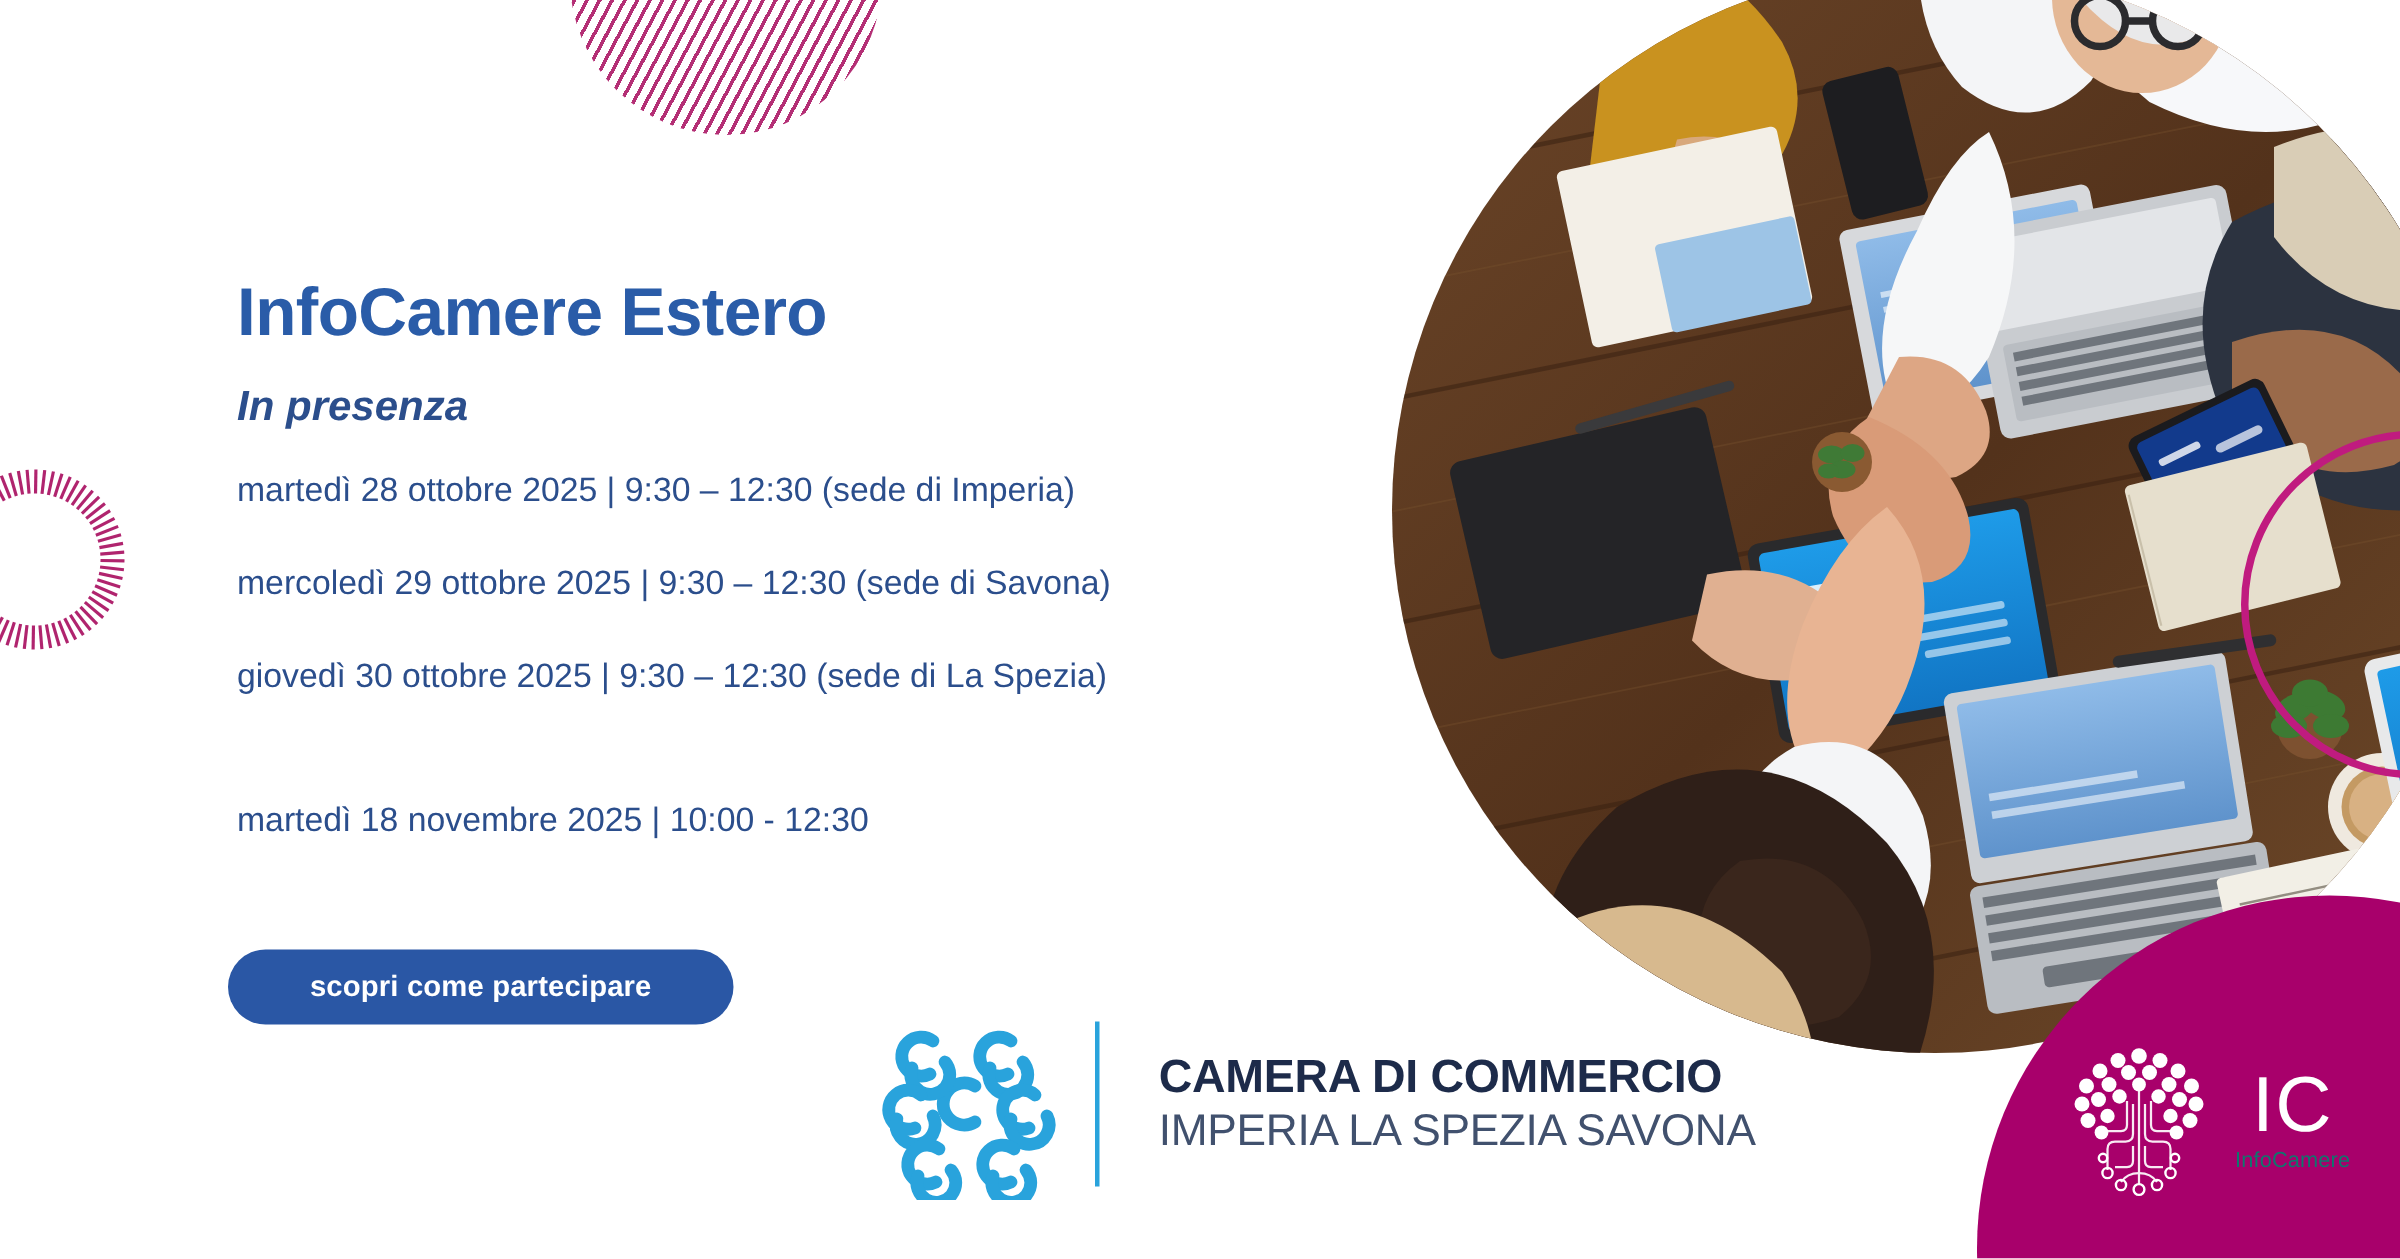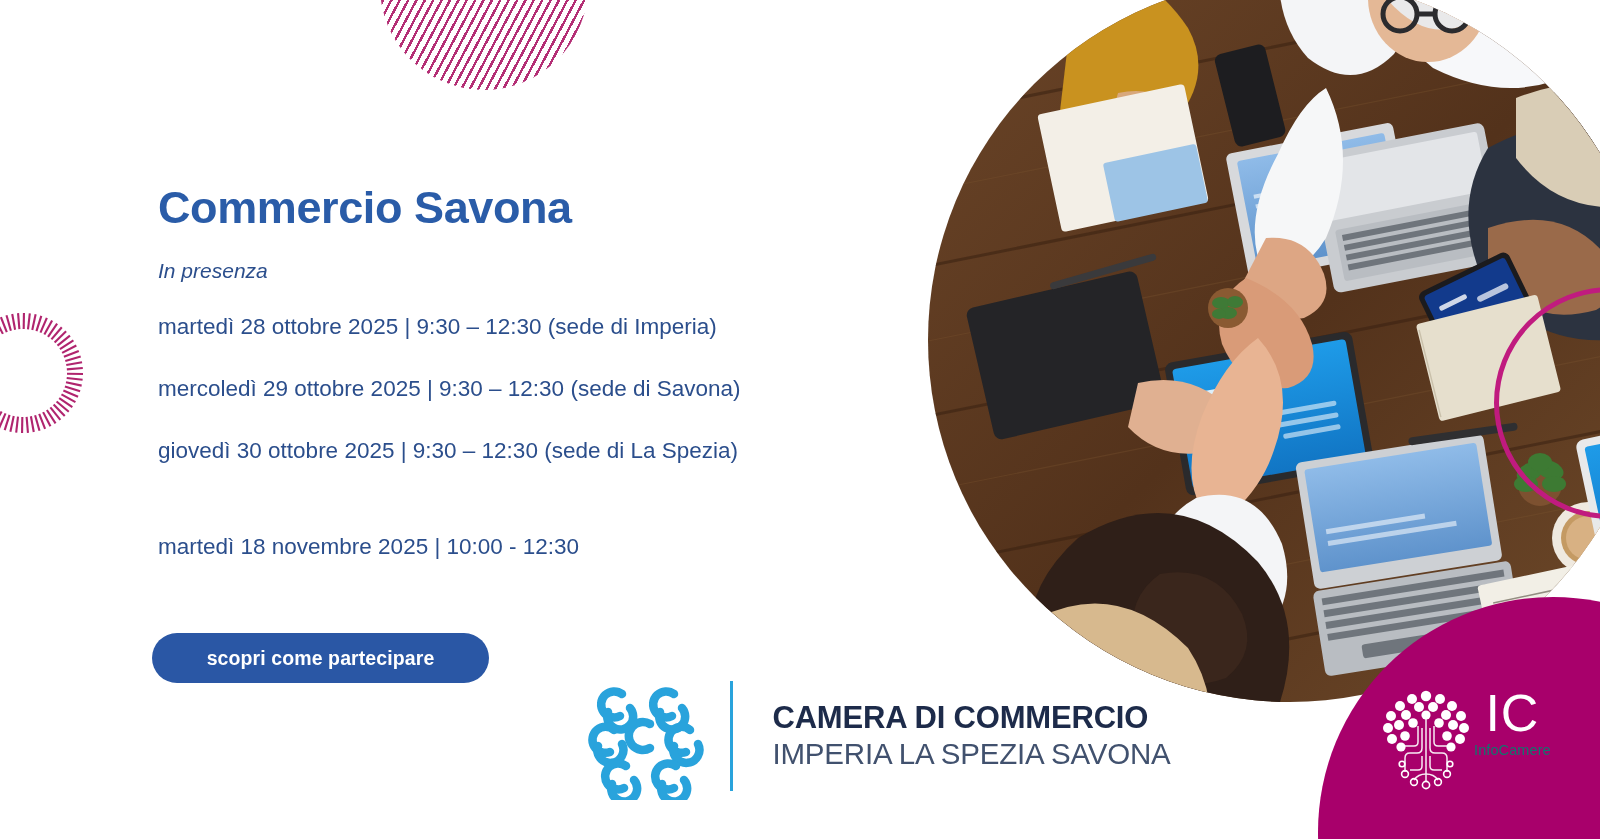--- a/index.html
+++ b/index.html
@@ -43,21 +43,21 @@
   }
   .photo-circle .pic{position:absolute;inset:0;}
 
   
   .ic-disc{
     position:absolute;left:1318px;top:597px;width:470px;height:470px;
     background:#a8006b;border-radius:50%;
   }
   .ic-logo{
     position:absolute;left:1378px;top:686px;width:220px;height:120px;
-    display:flex;gap:0;
+    display:flex;align-items:center;gap:16px;
   }
   .ic-tree{width:96px;height:104px;flex:0 0 auto;}
   .ic-wordmark{display:flex;flex-direction:column;align-items:center;margin-top:2px;}
   .ic-ic{
     color:#ffffff;font-size:52px;line-height:50px;font-weight:300;
     letter-spacing:1px;font-family:"Liberation Sans",sans-serif;
   }
   .ic-name{
     color:#0f766e;font-size:14.5px;line-height:17px;font-weight:400;
     letter-spacing:.1px;margin-top:4px;
@@ -65,22 +65,22 @@
 
   
   .content{position:absolute;left:158px;top:0;width:740px;}
   .title{
     position:absolute;left:0;top:152px;
     color:#2a5ca8;font-size:45px;line-height:52px;font-weight:700;
     letter-spacing:-.4px;white-space:nowrap;
   }
   .blocks{position:absolute;left:0;top:256px;width:760px;}
   .lead{
-    color:#2b4e8c;font-size:21px;line-height:30px;
-    font-weight:400;font-style:italic;margin:0 0 12px 0;
+    color:#2b4e8c;font-size:28px;line-height:30px;
+    font-weight:700;font-style:italic;margin:0 0 12px 0;
   }
   .dline{
     color:#2b4e8c;font-size:22.5px;line-height:42px;
     font-weight:400;white-space:nowrap;margin-top:20px;
   }
   .gap{height:34px;}
   .lead2{
     color:#2b4e8c;font-size:21.5px;line-height:30px;
     font-weight:700;font-style:italic;margin:0 0 10px 0;
   }
@@ -433,21 +433,21 @@
         <circle cx="48" cy="99" r="3.6"></circle>
       </g>
     </svg>
     <div class="ic-wordmark">
       <span class="ic-ic">IC</span>
       <span class="ic-name">InfoCamere</span>
     </div>
   </div>
 
   <div class="content">
-    <h1 class="title">Commercio Savona</h1>
+    <h1 class="title">InfoCamere Estero</h1>
 
     <div class="blocks">
       <div class="lead">In presenza</div>
       <div class="dline">martedì 28 ottobre 2025 | 9:30 – 12:30 (sede di Imperia)</div>
       <div class="dline">mercoledì 29 ottobre 2025 | 9:30 – 12:30 (sede di Savona)</div>
       <div class="dline">giovedì 30 ottobre 2025 | 9:30 – 12:30 (sede di La Spezia)</div>
 
       <div class="gap"></div>
 
       <div class="dline">martedì 18 novembre 2025 |  10:00 - 12:30</div>

